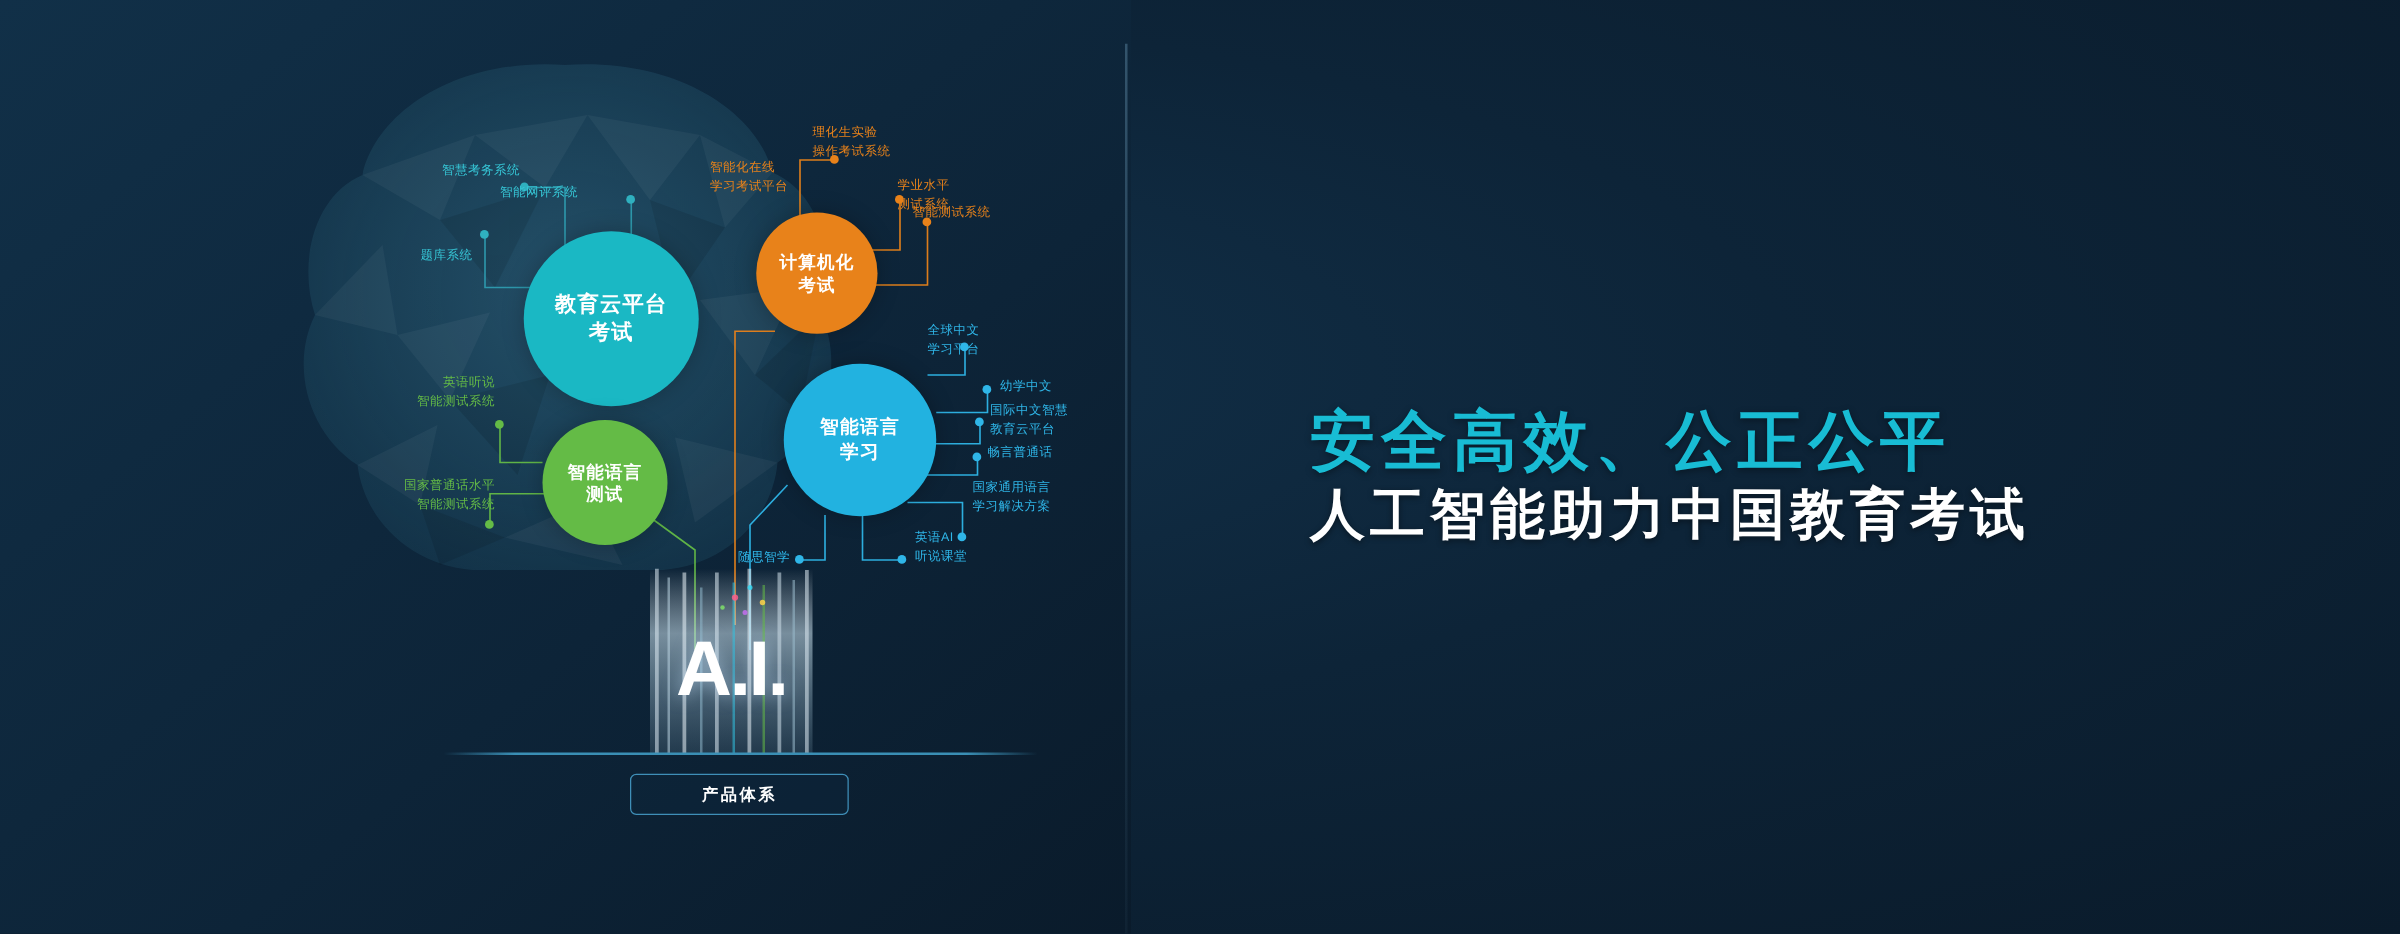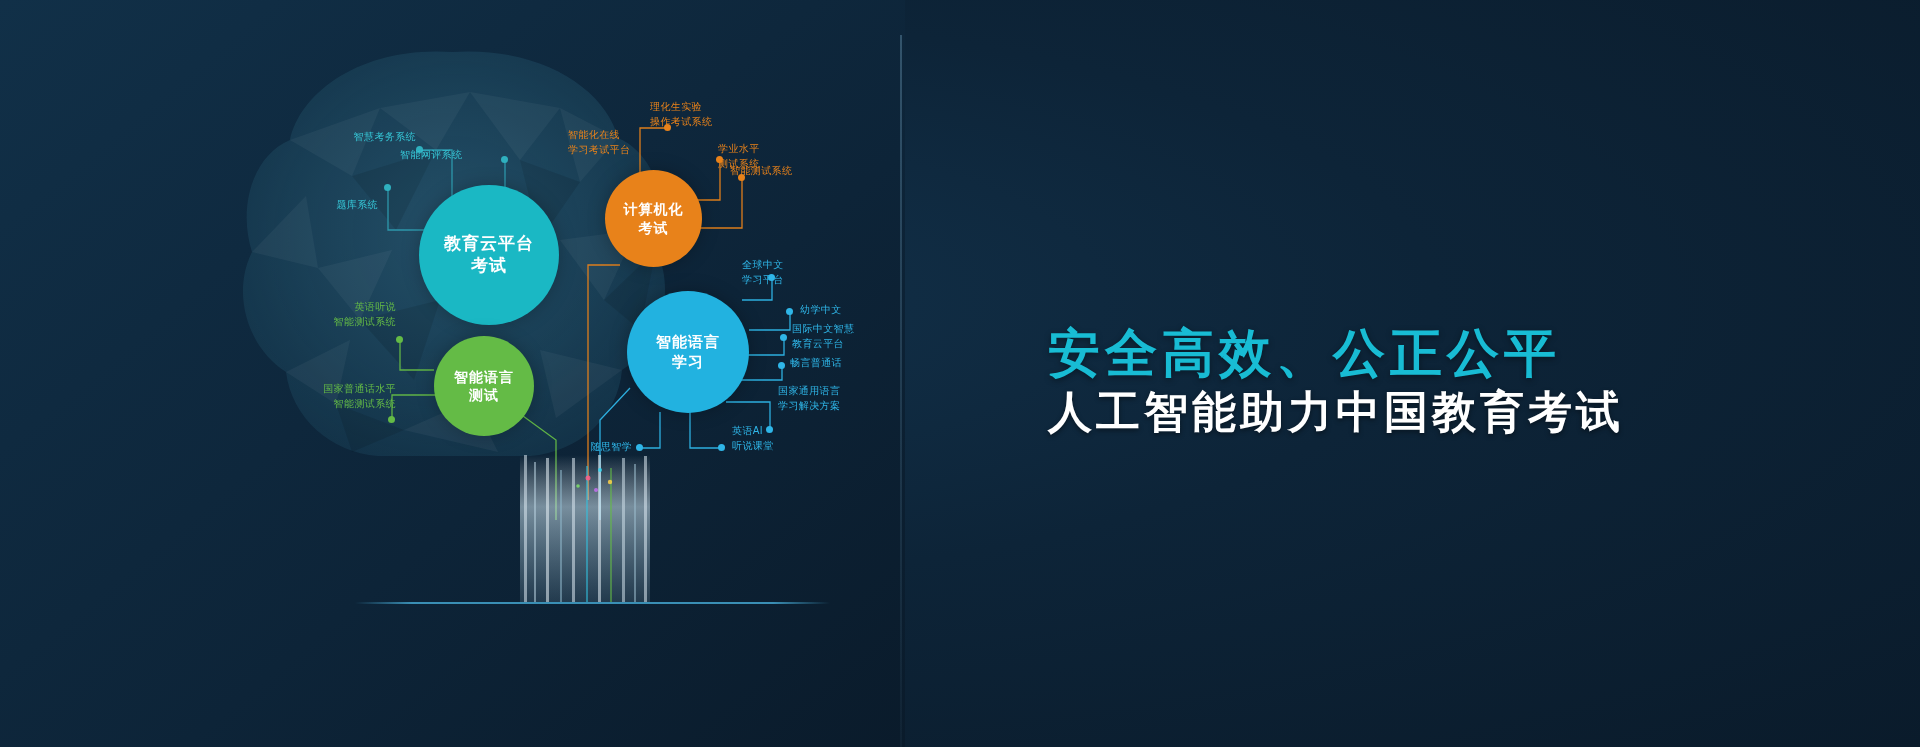--- a/index.html
+++ b/index.html
@@ -303,23 +303,25 @@
       <div>学习解决方案</div>
     </div>
     <div class="lbl blue" style="left:732px;top:424px;">
       <div>英语AI</div>
       <div>听说课堂</div>
     </div>
     <div class="lbl blue r" style="left:566px;top:440px;width:66px;">
       <div>随思智学</div>
     </div>
 
+    <div id="ai-text">A.I.</div>
 
     <div id="ground"></div>
 
+    <div id="product-pill">产品体系</div>
 
   </div>
 
   <div id="copy">
     <div id="subhead">安全高效、公正公平</div>
     <div id="headline">人工智能助力中国教育考试</div>
   </div>
 
 </div>
 

